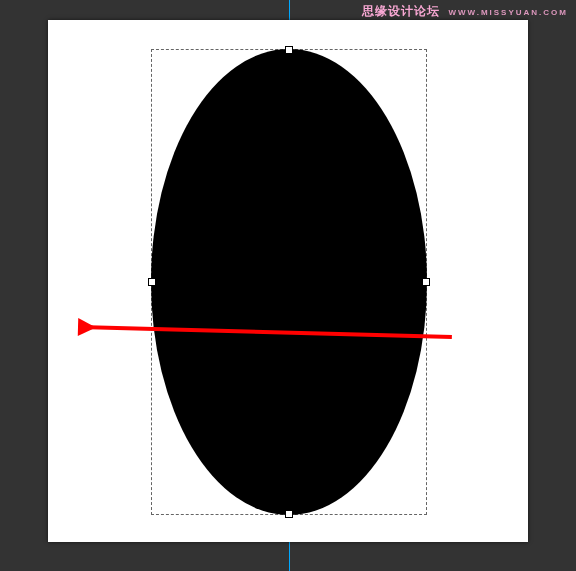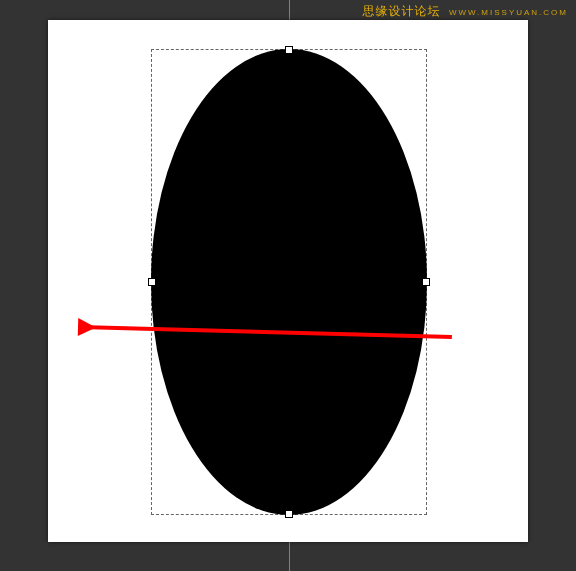--- a/index.html
+++ b/index.html
@@ -6,21 +6,21 @@
   .viewport{position:absolute;inset:0;}
   .canvas{position:absolute;left:48px;top:20px;width:480px;height:522px;background:#ffffff;box-shadow:0 0 4px rgba(0,0,0,.6);}
   .vguide{position:absolute;top:0;bottom:0;width:0;border-left:1px solid #00a8ff;}
   .ellipse-wrap{position:absolute;left:50%;top:50%;transform:translate(-50%,-50%);}
   .ellipse{background:#000000;border-radius:50%;}
   .sel-box{position:absolute;inset:0;border:1px dashed rgba(0,0,0,.6);pointer-events:none;}
   .handle{position:absolute;width:6px;height:6px;background:#fff;border:1px solid #000;margin:-4px;}
   .arrow{position:absolute;height:0;}
   .arrow-line{position:absolute;left:0;right:0;top:-2px;height:4px;background:#ff0000;transform-origin:right center;}
   .arrow-head{position:absolute;width:0;height:0;border-top:9px solid transparent;border-bottom:9px solid transparent;border-right:18px solid #ff0000;}
-  .watermark{position:absolute;top:4px;right:8px;font-size:12px;line-height:14px;color:#eab308;letter-spacing:1px;text-align:right;white-space:nowrap;font-weight:400;}
+  .watermark{position:absolute;top:4px;right:8px;font-size:12px;line-height:14px;color:#f9a8d4;letter-spacing:1px;text-align:right;white-space:nowrap;font-weight:700;}
   .watermark .main{font-size:12px;}
   .watermark .url{font-size:8px;letter-spacing:2px;opacity:.85;margin-left:4px;}
 </style>
 </head>
 <body>
 
 <div class="viewport">
 
   <div class="vguide" id="vguide" style="left: 289px;"></div>
 

